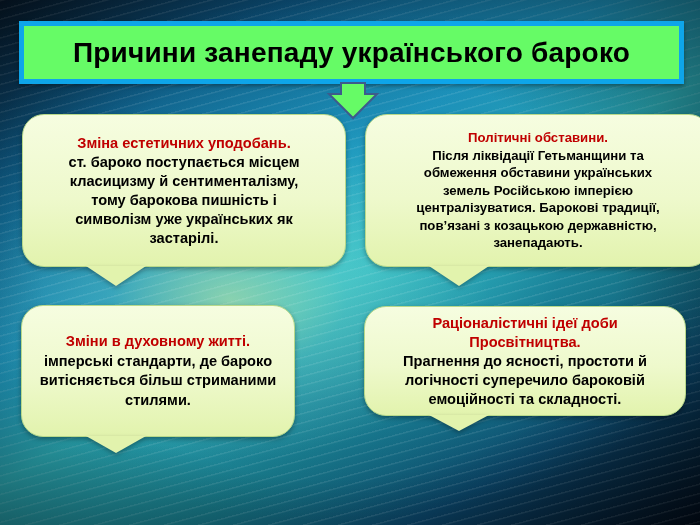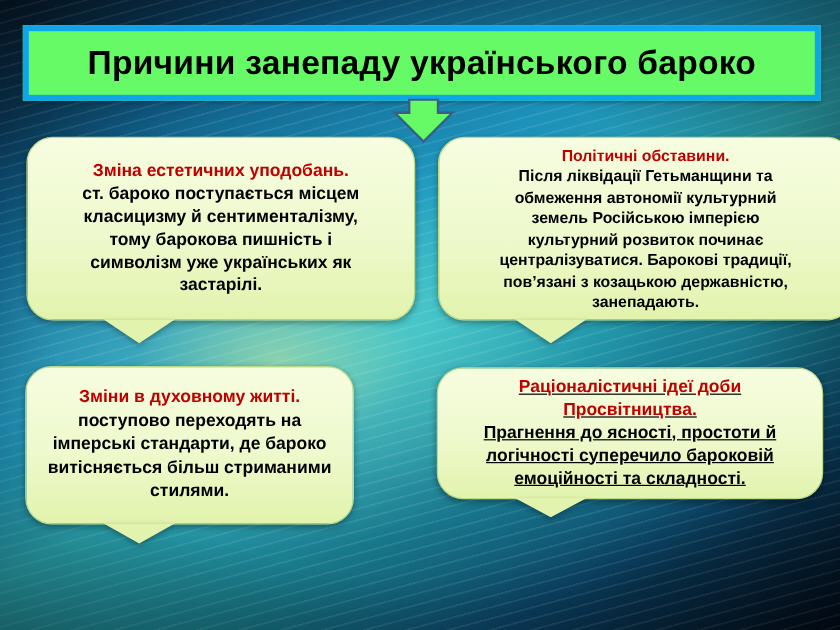--- a/index.html
+++ b/index.html
@@ -41,21 +41,21 @@
     .callout .tail {
       position: absolute; width: 0; height: 0;
       border-left: 30px solid transparent; border-right: 30px solid transparent;
       border-top: 20px solid #e2f3ad;
       filter: drop-shadow(0 2px 2px rgba(0,0,0,0.3));
     }
     .heading { color: #c00000; }
     .c1 { left: 22px; top: 114px; width: 324px; height: 153px; font-size: 14.6px; line-height: 19px; }
     .c2 { left: 365px; top: 114px; width: 346px; height: 153px; font-size: 13.2px; line-height: 17.5px; }
     .c3 { left: 21px; top: 305px; width: 274px; height: 132px; font-size: 14.6px; line-height: 19.5px; }
-    .c4 { left: 364px; top: 306px; width: 322px; height: 110px; font-size: 14.6px; line-height: 19px; text-decoration: underline; }
+    .c4 { left: 364px; top: 306px; width: 322px; height: 110px; font-size: 14.6px; line-height: 19px; }
     .c1 .tail { left: 63px; bottom: -20px; }
     .c2 .tail { left: 63px; bottom: -20px; }
     .c3 .tail { left: 64px; bottom: -17px; border-top-width: 17px; }
     .c4 .tail { left: 64px; bottom: -16px; border-top-width: 16px; }
     .line { display: block; white-space: nowrap; }
   </style>
 </head>
 <body>
 
 <div class="stripes"></div>
@@ -75,32 +75,30 @@
   <span class="line">класицизму й сентименталізму,</span>
   <span class="line">тому барокова пишність і</span>
   <span class="line">символізм уже українських як</span>
   <span class="line">застарілі.</span>
   <span class="tail"></span>
 </div>
 
 <div class="callout c2">
   <span class="line heading">Політичні обставини.</span>
   <span class="line">Після ліквідації Гетьманщини та</span>
-  <span class="line">обмеження автономії культурний</span>
+  <span class="line">обмеження обставини українських</span>
   <span class="line">земель Російською імперією</span>
-  <span class="line">культурний розвиток починає</span>
   <span class="line">централізуватися. Барокові традиції,</span>
   <span class="line">пов’язані з козацькою державністю,</span>
   <span class="line">занепадають.</span>
   <span class="tail"></span>
 </div>
 
 <div class="callout c3">
   <span class="line heading">Зміни в духовному житті.</span>
-  <span class="line">поступово переходять на</span>
   <span class="line">імперські стандарти, де бароко</span>
   <span class="line">витісняється більш стриманими</span>
   <span class="line">стилями.</span>
   <span class="tail"></span>
 </div>
 
 <div class="callout c4">
   <span class="line heading">Раціоналістичні ідеї доби</span>
   <span class="line heading">Просвітництва.</span>
   <span class="line">Прагнення до ясності, простоти й</span>

